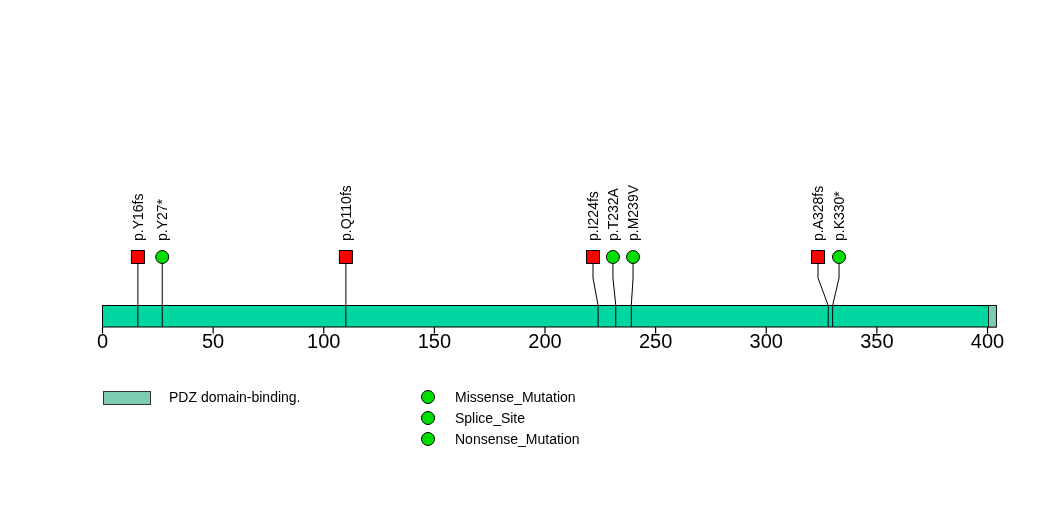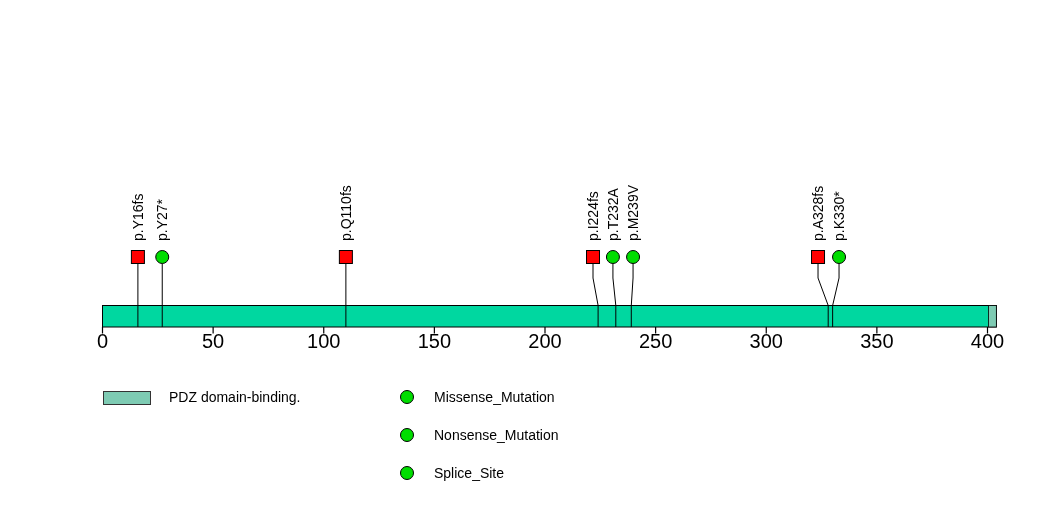--- a/index.html
+++ b/index.html
@@ -22,25 +22,24 @@
     color: #000;
   }
   .domain-swatch {
     width: 46px;
     height: 12px;
     border: 1px solid #333;
     margin-right: 18px;
   }
   .type-legend {
     position: absolute;
-    left: 400px;
+    left: 421px;
     top: 387px;
     display: flex;
     flex-direction: column;
-    gap: 17px;
   }
   .type-row {
     height: 20.7px;
     display: flex;
     align-items: center;
     font-size: 14px;
     color: #000;
   }
   .type-icon {
     box-sizing: border-box;
@@ -107,20 +106,20 @@
     <span>PDZ domain-binding.</span>
   </div>
 
   <div class="type-legend" id="type-legend">
       <div class="type-row">
         <span class="type-icon circle" style="background: rgb(0, 221, 0);"></span>
         <span>Missense_Mutation</span>
       </div>
       <div class="type-row">
         <span class="type-icon circle" style="background: rgb(0, 221, 0);"></span>
-        <span>Nonsense_Mutation</span>
+        <span>Splice_Site</span>
       </div>
       <div class="type-row">
         <span class="type-icon circle" style="background: rgb(0, 221, 0);"></span>
-        <span>Splice_Site</span>
+        <span>Nonsense_Mutation</span>
       </div>
     </div>
 </div>
 
 </body></html>

